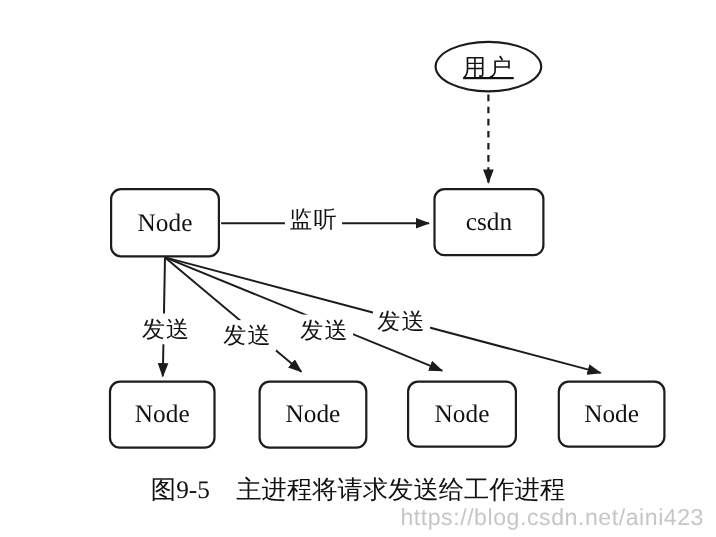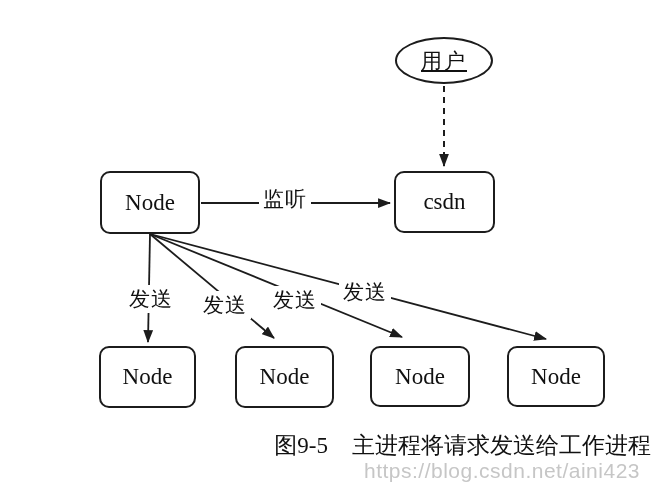--- a/index.html
+++ b/index.html
@@ -32,21 +32,21 @@
     background:var(--bg);
     padding:0 4px;
     font-size:21px;
     color:#111;
     white-space:nowrap;
     letter-spacing:1px;
   }
   .caption{
     position:absolute;
     left:0;top:430px;width:651px;
-    text-align:right;
+    text-align:center;
     font-size:23px;
     color:#111;
     white-space:nowrap;
   }
   .caption .gap{display:inline-block;width:24px;}
   .watermark{
     position:absolute;
     right:11px;top:459px;
     font-family:"Liberation Sans","DejaVu Sans",sans-serif;
     font-size:21px;

